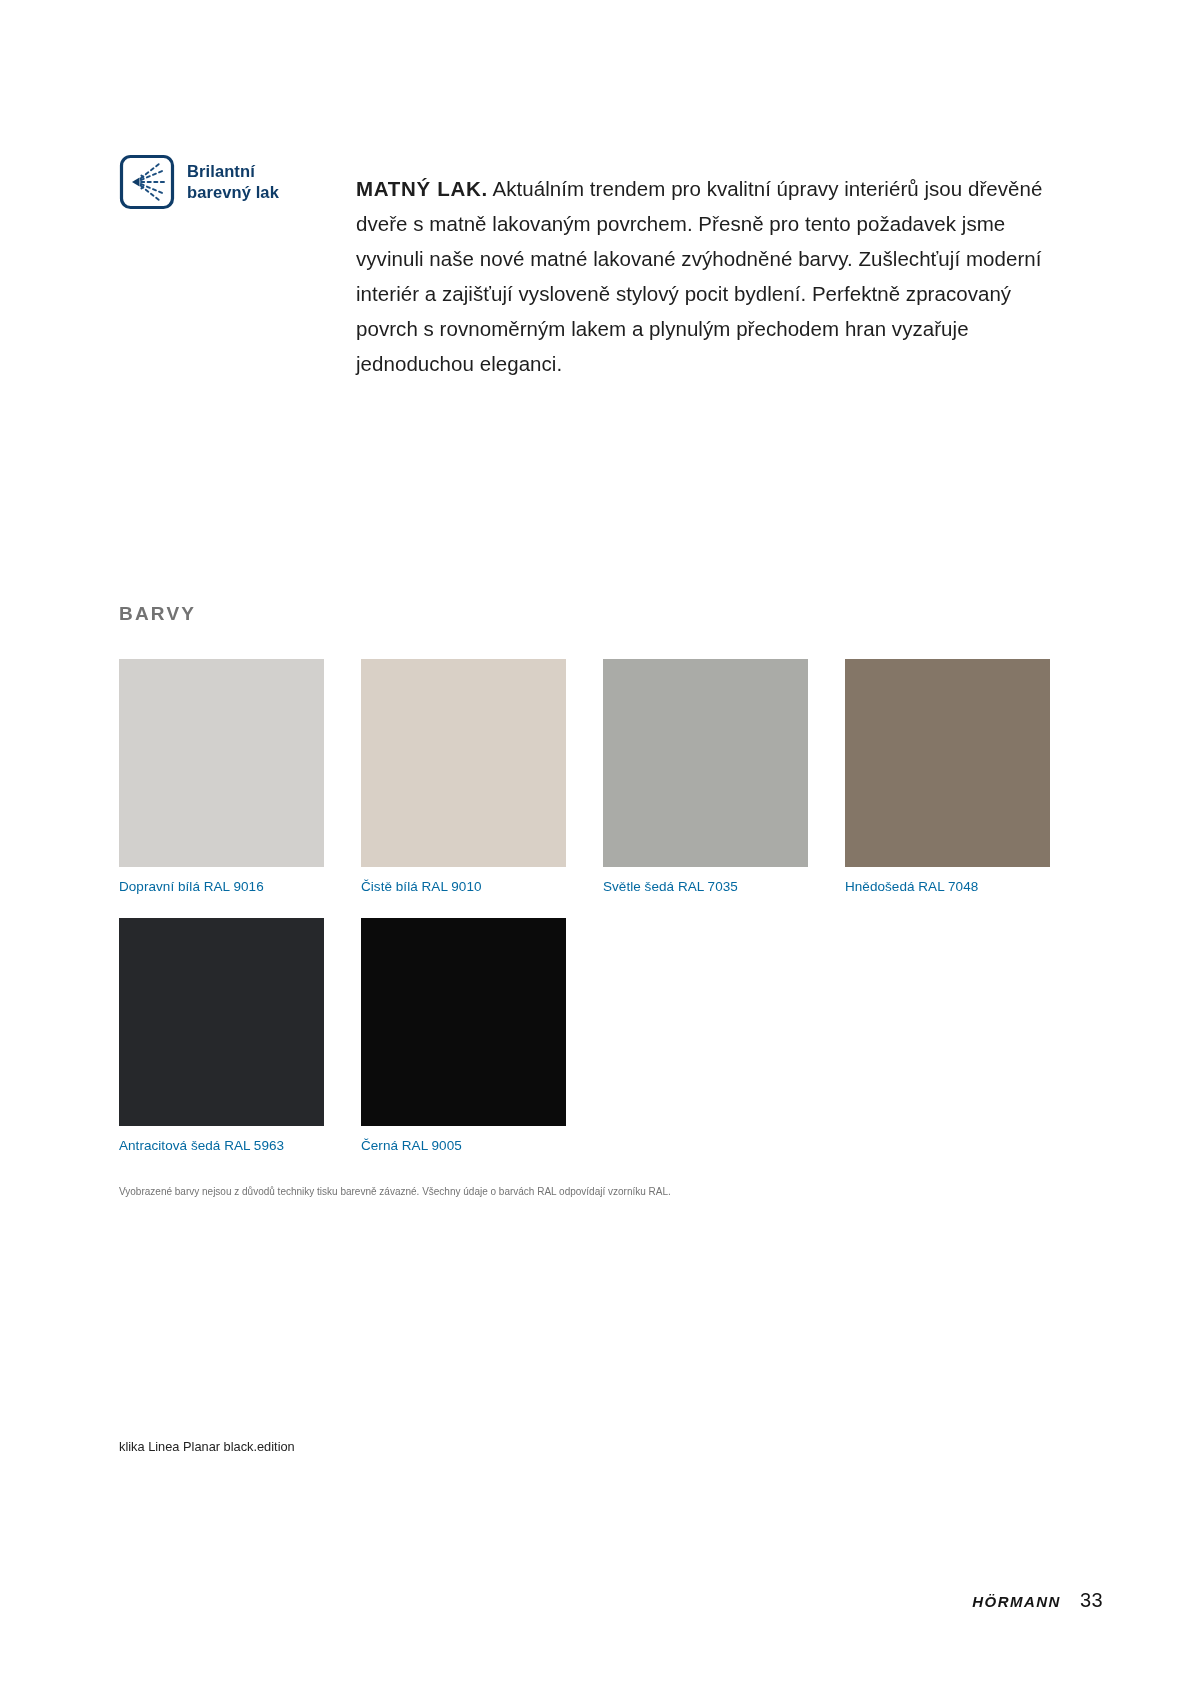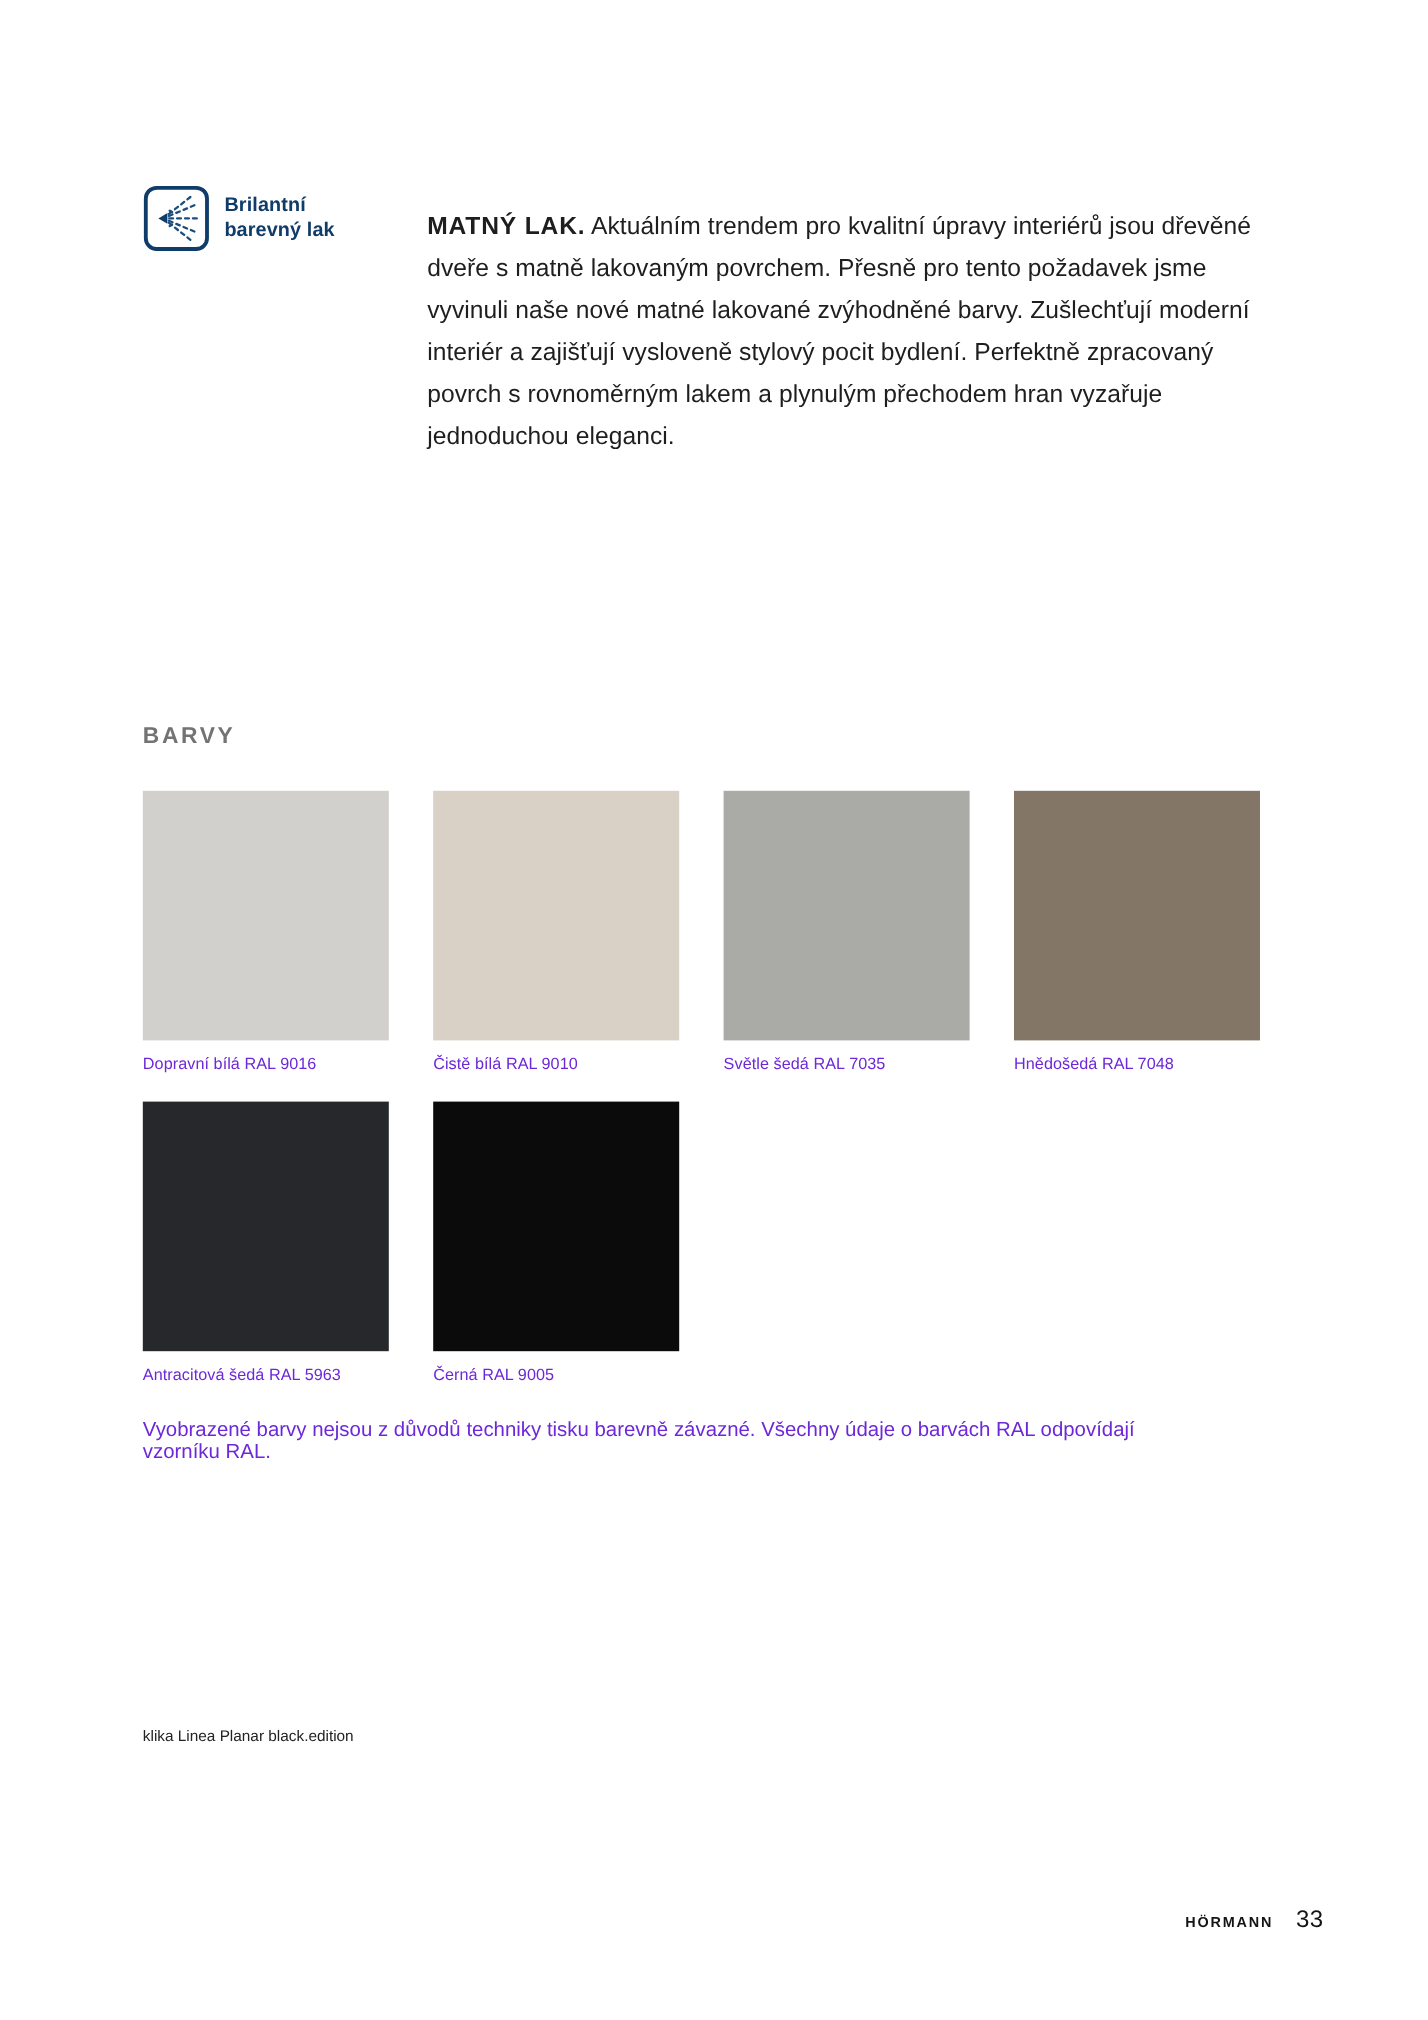--- a/index.html
+++ b/index.html
@@ -101,37 +101,37 @@
   }
   .swatch-chip {
     width: 205px;
     height: 208px;
     display: block;
   }
   .swatch-label {
     margin-top: 11px;
     font-size: 13.5px;
     line-height: 1.3;
-    color: #6d28d9;
+    color: #0369a1;
     letter-spacing: 0.05px;
   }
   .swatch.is-empty .swatch-chip,
   .swatch.is-empty .swatch-label {
     visibility: hidden;
   }
 
   
   .disclaimer {
     position: absolute;
     left: 103px;
     top: 1183px;
     width: 860px;
-    font-size: 17px;
+    font-size: 10px;
     line-height: 18px;
-    color: #6d28d9;
+    color: #737373;
   }
   .disclaimer .strong {
     font-weight: bold;
   }
 
   
   .caption {
     position: absolute;
     left: 103px;
     top: 1437px;
@@ -148,24 +148,25 @@
   
   .page-footer {
     position: absolute;
     right: 103px;
     top: 1589px;
     display: flex;
     align-items: baseline;
     gap: 19px;
   }
   .brand {
-    font-size: 12px;
+    font-size: 15px;
     font-weight: bold;
     letter-spacing: 1.5px;
     color: #141414;
+    font-style: italic;
   }
   .page-number {
     font-size: 20px;
     font-weight: normal;
     color: #141414;
     letter-spacing: 0.4px;
   }
 </style>
 </head>
 <body>

